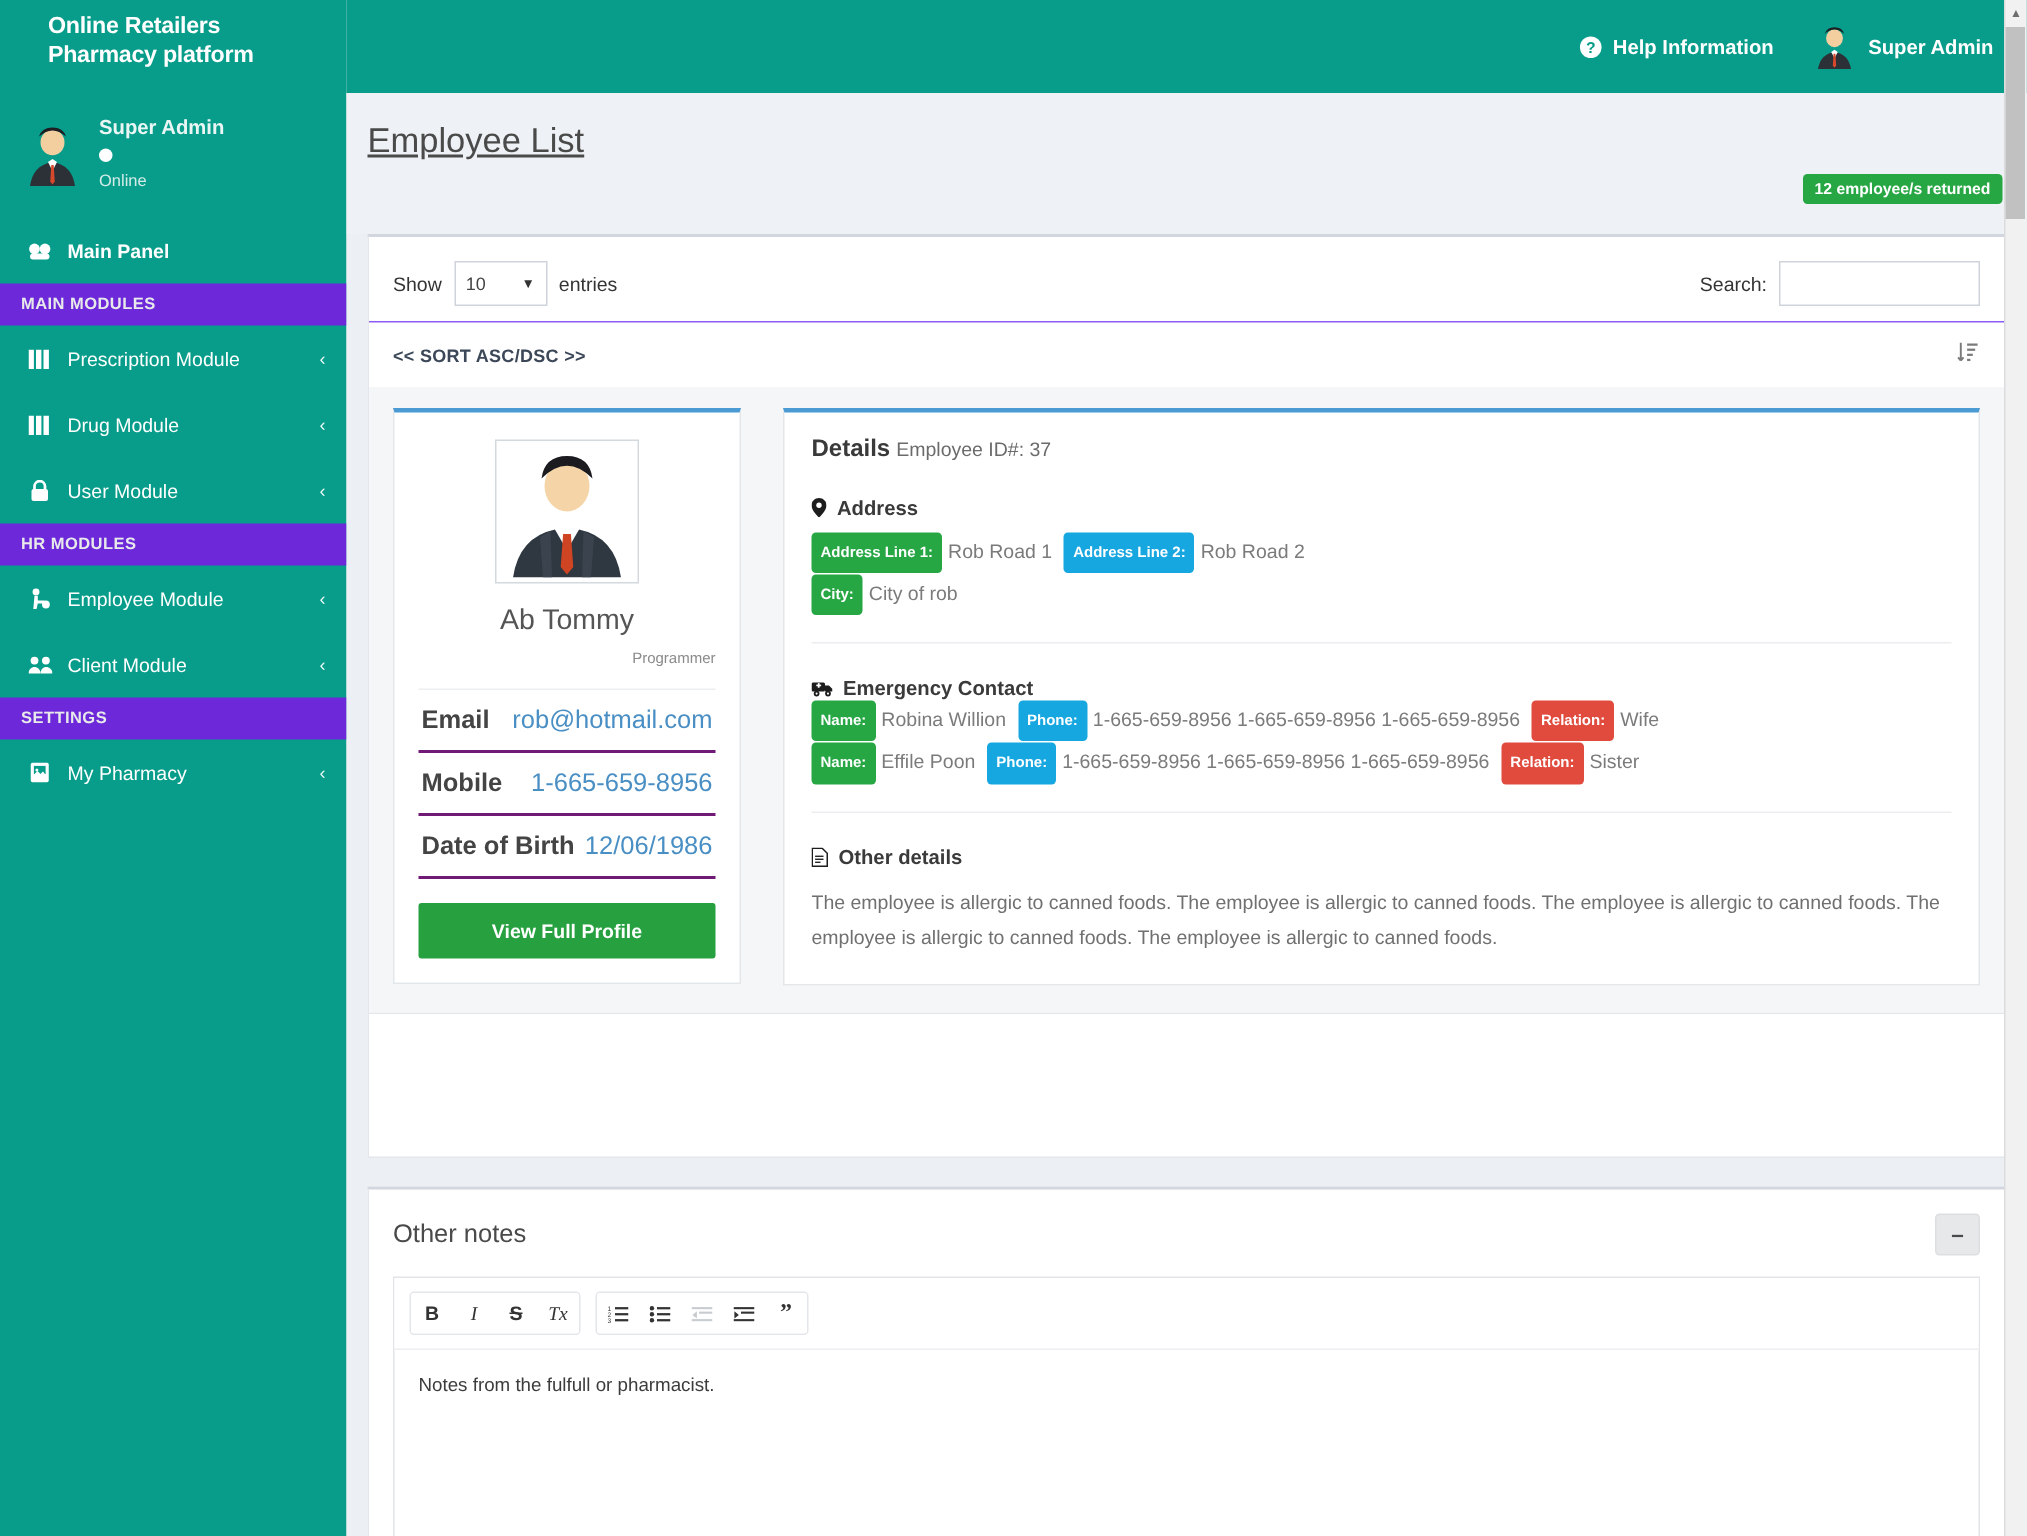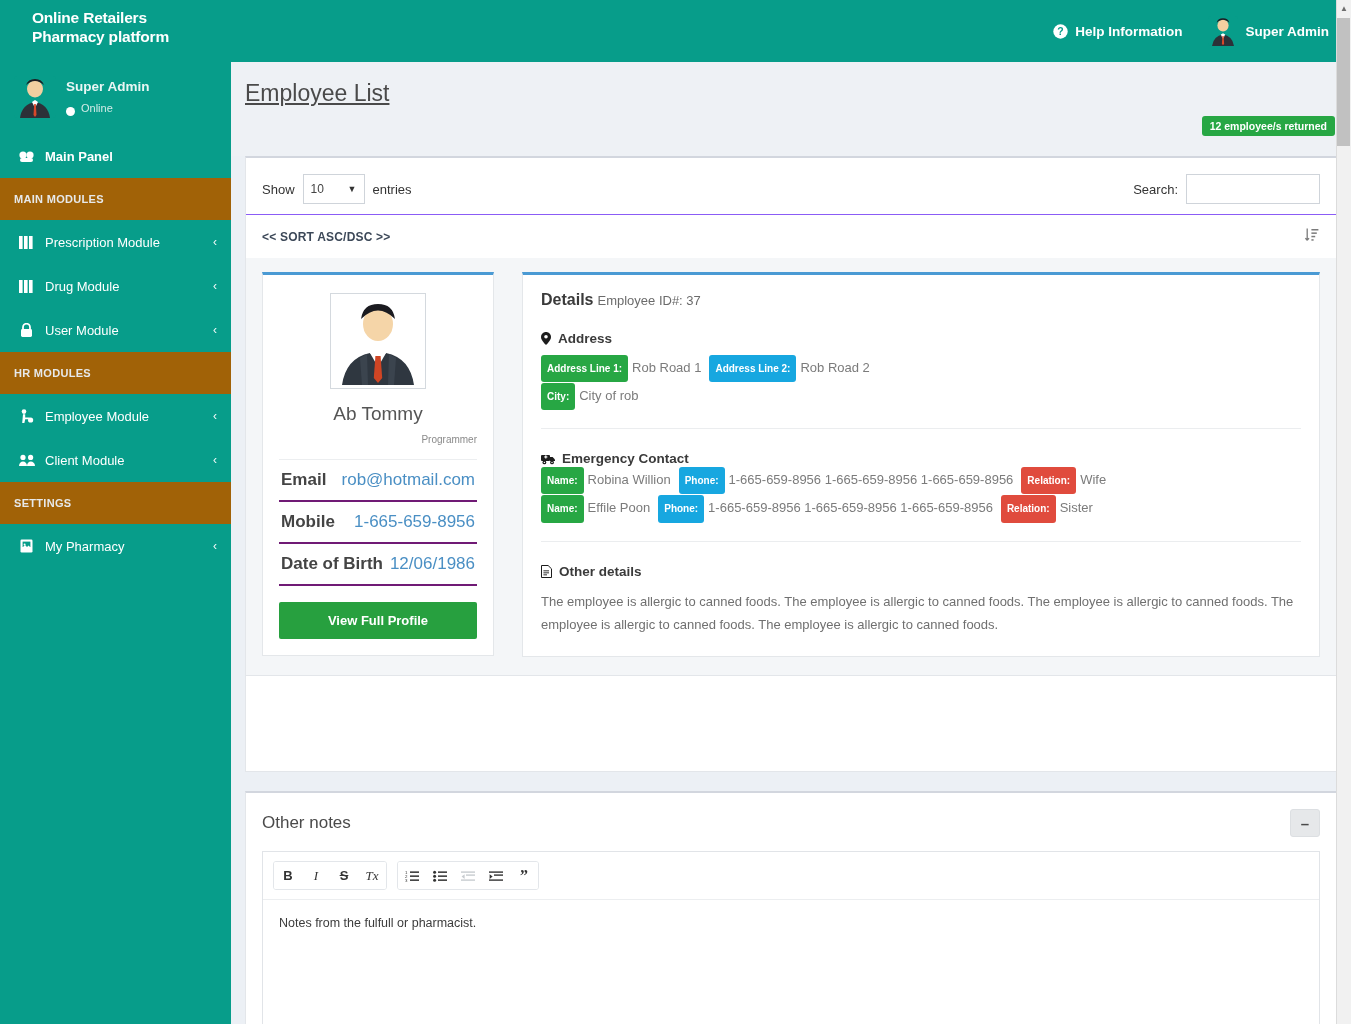--- a/index.html
+++ b/index.html
@@ -34,42 +34,42 @@
     display: flex; align-items: center;
     padding: 14px 10px 16px 14px;
     gap: 10px;
   }
   .avatar-img {
     width: 42px; height: 42px; border-radius: 3px;
     flex: 0 0 42px;
   }
   .user-info { line-height: 1.4; }
   .user-name { font-size: 13.5px; font-weight: bold; color: #e9f6f4; }
-  .user-status { font-size: 11px; color: #d3ecE8; display: flex; align-items: flex-end; gap: 6px; margin-top: 4px; }
+  .user-status { font-size: 11px; color: #d3ecE8; display: flex; align-items: flex-start; gap: 6px; margin-top: 4px; flex-direction: column; }
   .dot { width: 9px; height: 9px; border-radius: 50%; background: #ffffff; display: inline-block; }
 
   .nav-item {
     display: flex; align-items: center;
     height: 44px;
     padding: 0 14px 0 18px;
     font-size: 13px;
     color: #ffffff;
     cursor: pointer;
     gap: 10px;
   }
   .nav-item .label { flex: 1; }
   .nav-item .chev { font-size: 12px; opacity: .95; }
   .nav-item.plain { font-weight: bold; }
   .nav-header {
-    background: #a16207;
+    background: #6d28d9;
     color: #e7e9ea;
     font-size: 11px;
     font-weight: bold;
     letter-spacing: .3px;
-    height: 42px;
+    height: 28px;
     display: flex; align-items: center;
     padding-left: 14px;
   }
   .nav-icon { width: 17px; text-align: center; display: inline-flex; align-items: center; justify-content: center; }
 
   
   .topbar {
     position: absolute; left: 231px; top: 0;
     width: 1120px; height: 62px;
     background: #079d8a;

